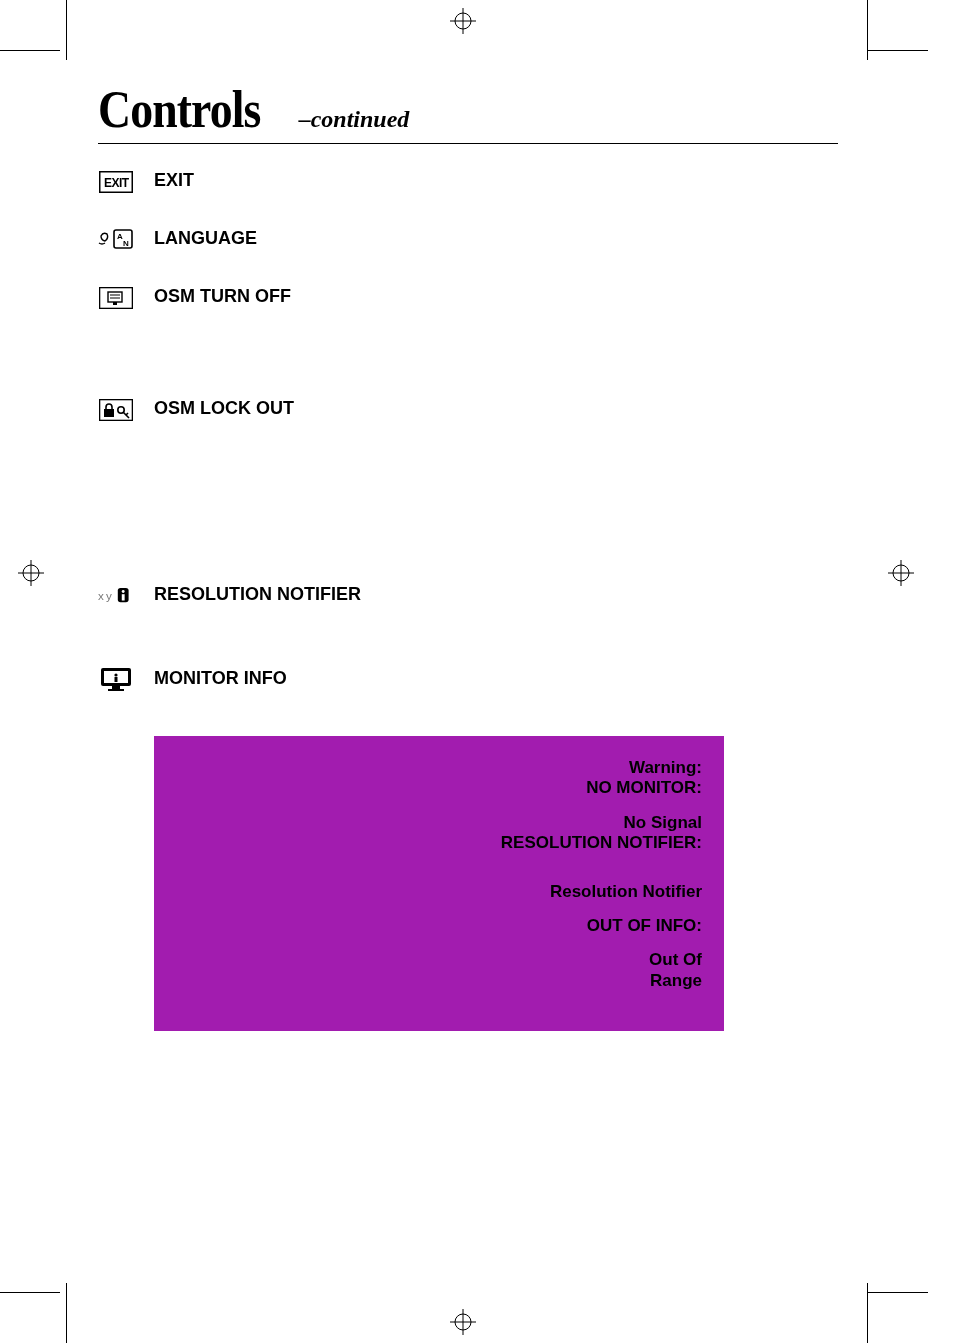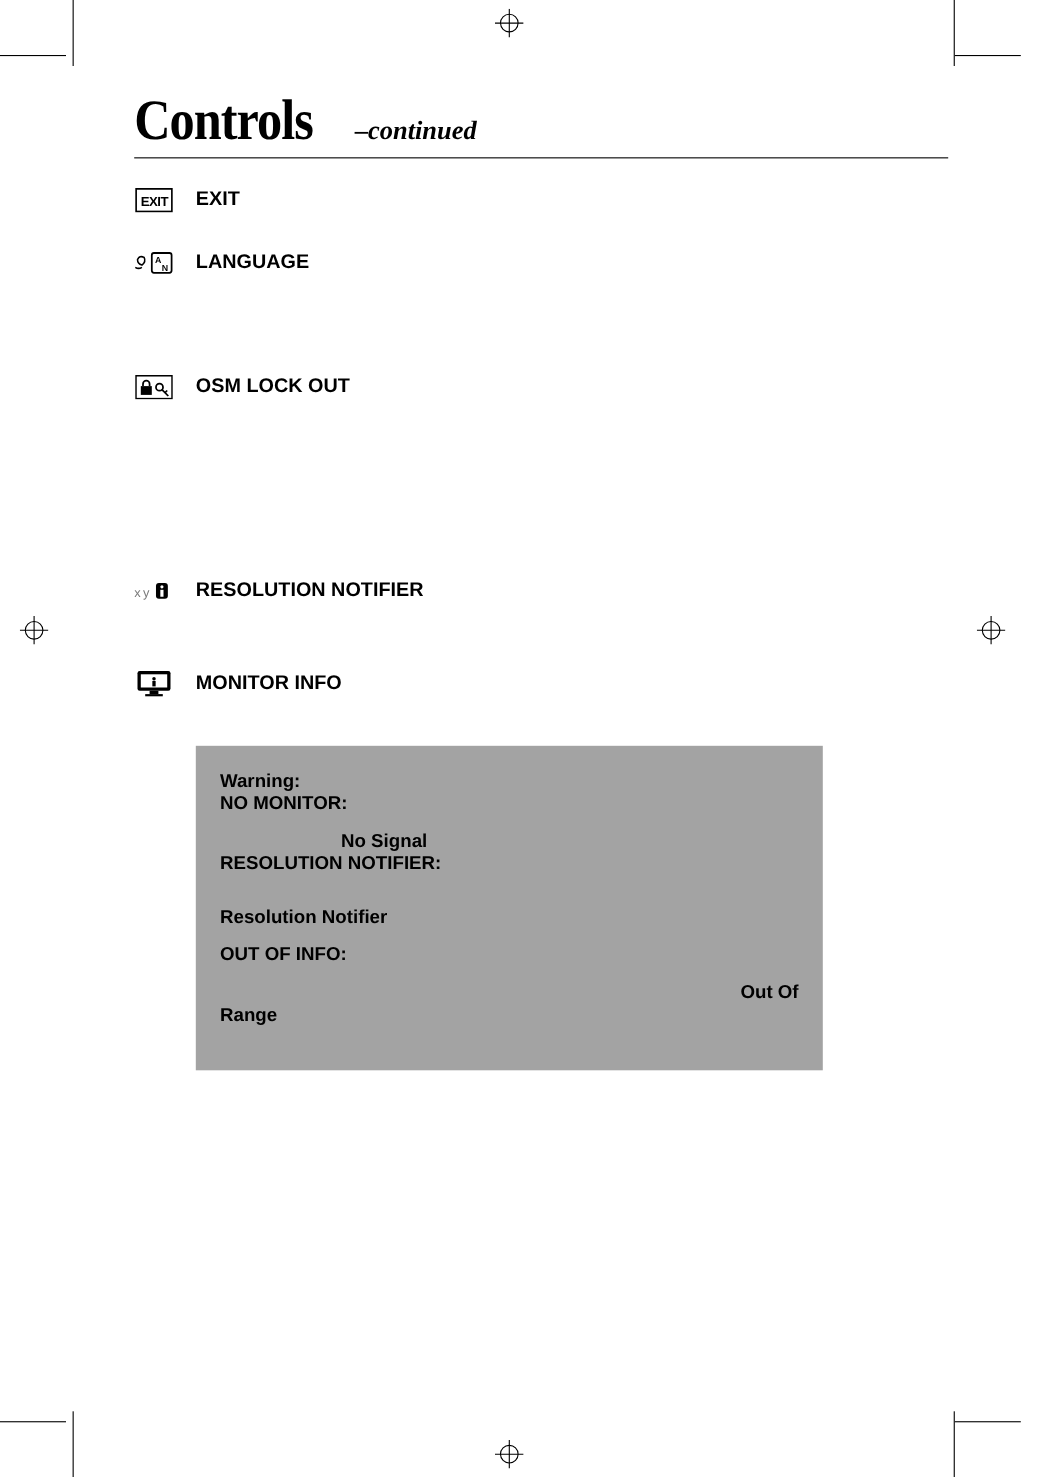--- a/index.html
+++ b/index.html
@@ -18,36 +18,36 @@
   .crop-br-v { right: 86px; bottom: 0; width: 1px; height: 60px; }
   .crop-br-h { right: 26px; bottom: 50px; width: 60px; height: 1px; }
 
   .reg-mark { position: absolute; width: 26px; height: 26px; }
   .reg-mark.top { left: 450px; top: 8px; }
   .reg-mark.bottom { left: 450px; bottom: 8px; }
   .reg-mark.left { left: 18px; top: 560px; }
   .reg-mark.right { right: 40px; top: 560px; }
   .reg-mark svg { display:block; }
 
-  .content { position: absolute; left: 122px; top: 80px; width: 740px; }
+  .content { position: absolute; left: 98px; top: 80px; width: 740px; text-align: right; }
 
   .title-row { display: flex; align-items: baseline; border-bottom: 1px solid #000; padding-bottom: 4px; margin-bottom: 26px; }
   .title-main { font-family: "Times New Roman", Times, serif; font-weight: 700; font-size: 52px; letter-spacing: -1px; transform: scaleX(0.88); transform-origin: left bottom; }
   .title-sub { font-family: "Times New Roman", Times, serif; font-style: italic; font-weight: 600; font-size: 24px; margin-left: 16px; }
 
   .item { display: flex; align-items: flex-start; gap: 20px; margin-top: 18px; }
   .item.gap-small { margin-top: 18px; }
   .item.gap-med { margin-top: 88px; }
   .item.gap-large { margin-top: 162px; }
   .item.gap-mid2 { margin-top: 60px; }
 
   .icon-box { width: 36px; height: 24px; flex: 0 0 36px; display:flex; align-items:center; justify-content:center; }
   .label { font-weight: 700; font-size: 18px; letter-spacing: 0px; font-family: "Arial Narrow", Arial, sans-serif; font-stretch: condensed; }
 
-  .warning-box { margin-left: 56px; margin-top: 44px; width: 570px; background: #a3a3a3; padding: 22px 22px 40px 22px; font-family: "Arial Narrow", Arial, sans-serif; font-stretch: condensed; font-weight: 700; font-size: 17px; line-height: 1.2; }
+  .warning-box { margin-left: 56px; margin-top: 44px; width: 570px; background: #a21caf; padding: 22px 22px 40px 22px; font-family: "Arial Narrow", Arial, sans-serif; font-stretch: condensed; font-weight: 700; font-size: 17px; line-height: 1.2; }
   .warning-box .line { margin: 0; }
   .wb-spacer-sm { height: 14px; }
   .wb-spacer-md { height: 28px; }
   .wb-indent { padding-left: 110px; }
   .oor-row { display:flex; justify-content: space-between; }
   .oor-right { font-family: Arial, sans-serif; font-stretch: normal; font-weight: 700; }
 </style>
 </head>
 <body>
 
@@ -116,20 +116,32 @@
           <path d="M1 15 Q4 17 7 15" fill="none" stroke="#000" stroke-width="1.4"></path>
 
           <rect x="16" y="2" width="18" height="18" rx="2" fill="none" stroke="#000" stroke-width="1.6"></rect>
           <text x="19" y="11" font-family="Arial" font-size="8" font-weight="700">A</text>
           <text x="25" y="18" font-family="Arial" font-size="8" font-weight="700">N</text>
         </svg>
       </span>
       <span class="label">LANGUAGE</span>
     </div>
 
+    <div class="item" style="margin-top:34px">
+      <span class="icon-box">
+        <svg width="34" height="22" viewBox="0 0 34 22">
+          <rect x="0.5" y="0.5" width="33" height="21" fill="none" stroke="#000" stroke-width="1.6"></rect>
+          <rect x="9" y="5" width="14" height="10" fill="none" stroke="#000" stroke-width="1.4"></rect>
+          <line x1="11" y1="8" x2="21" y2="8" stroke="#000" stroke-width="1"></line>
+          <line x1="11" y1="11" x2="21" y2="11" stroke="#000" stroke-width="1"></line>
+          <rect x="14" y="15" width="4" height="3" fill="#000"></rect>
+        </svg>
+      </span>
+      <span class="label">OSM TURN OFF</span>
+    </div>
 
     <div class="item gap-med">
       <span class="icon-box">
         <svg width="34" height="22" viewBox="0 0 34 22">
           <rect x="0.5" y="0.5" width="33" height="21" fill="none" stroke="#000" stroke-width="1.6"></rect>
 
           <rect x="5" y="10" width="10" height="8" fill="#000"></rect>
           <path d="M7 10 v-2 a3 3 0 0 1 6 0 v2" fill="none" stroke="#000" stroke-width="1.6"></path>
 
           <circle cx="22" cy="11" r="3.2" fill="none" stroke="#000" stroke-width="1.6"></circle>

